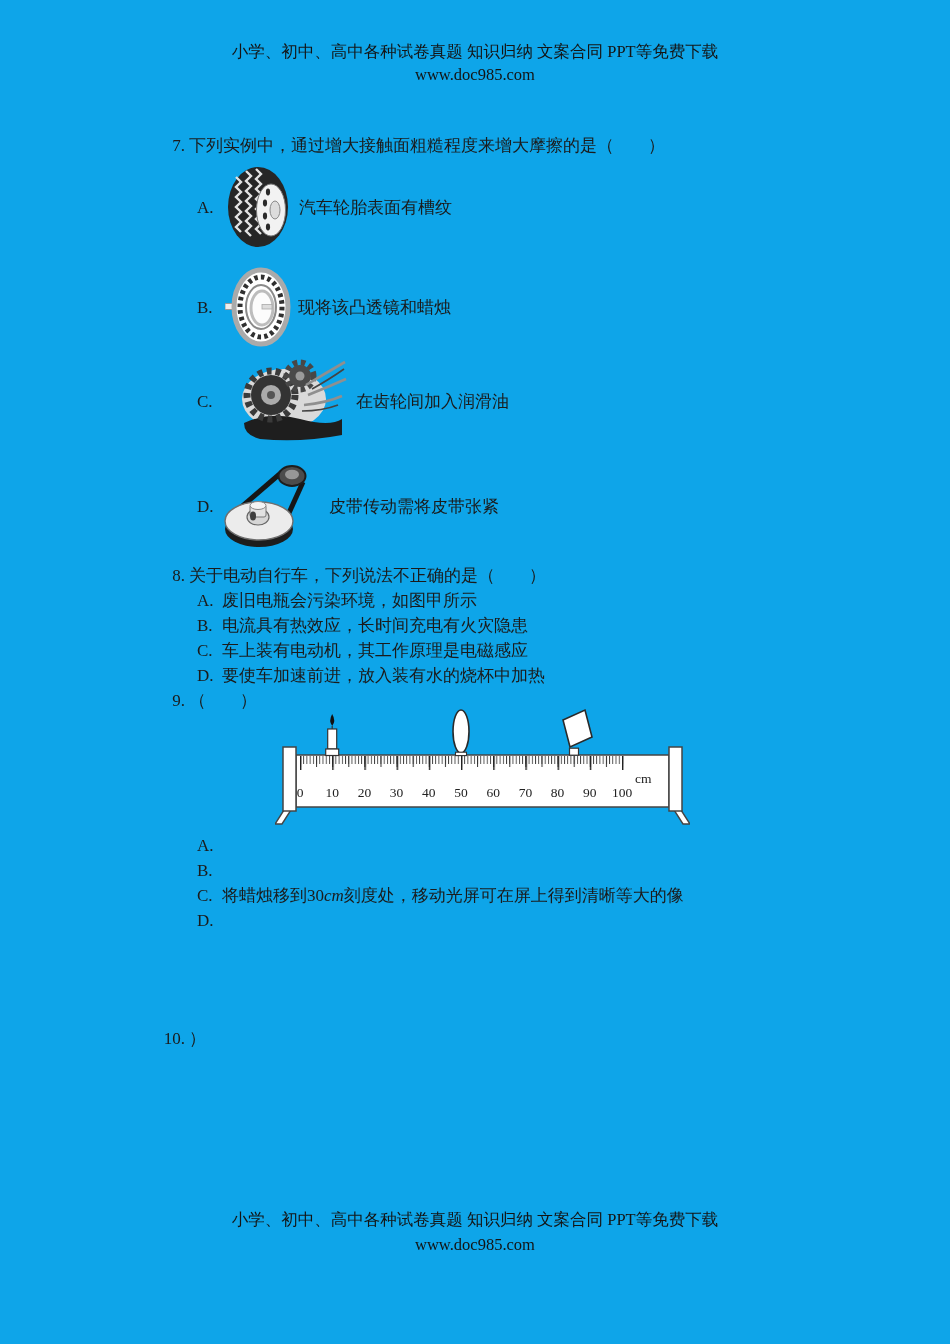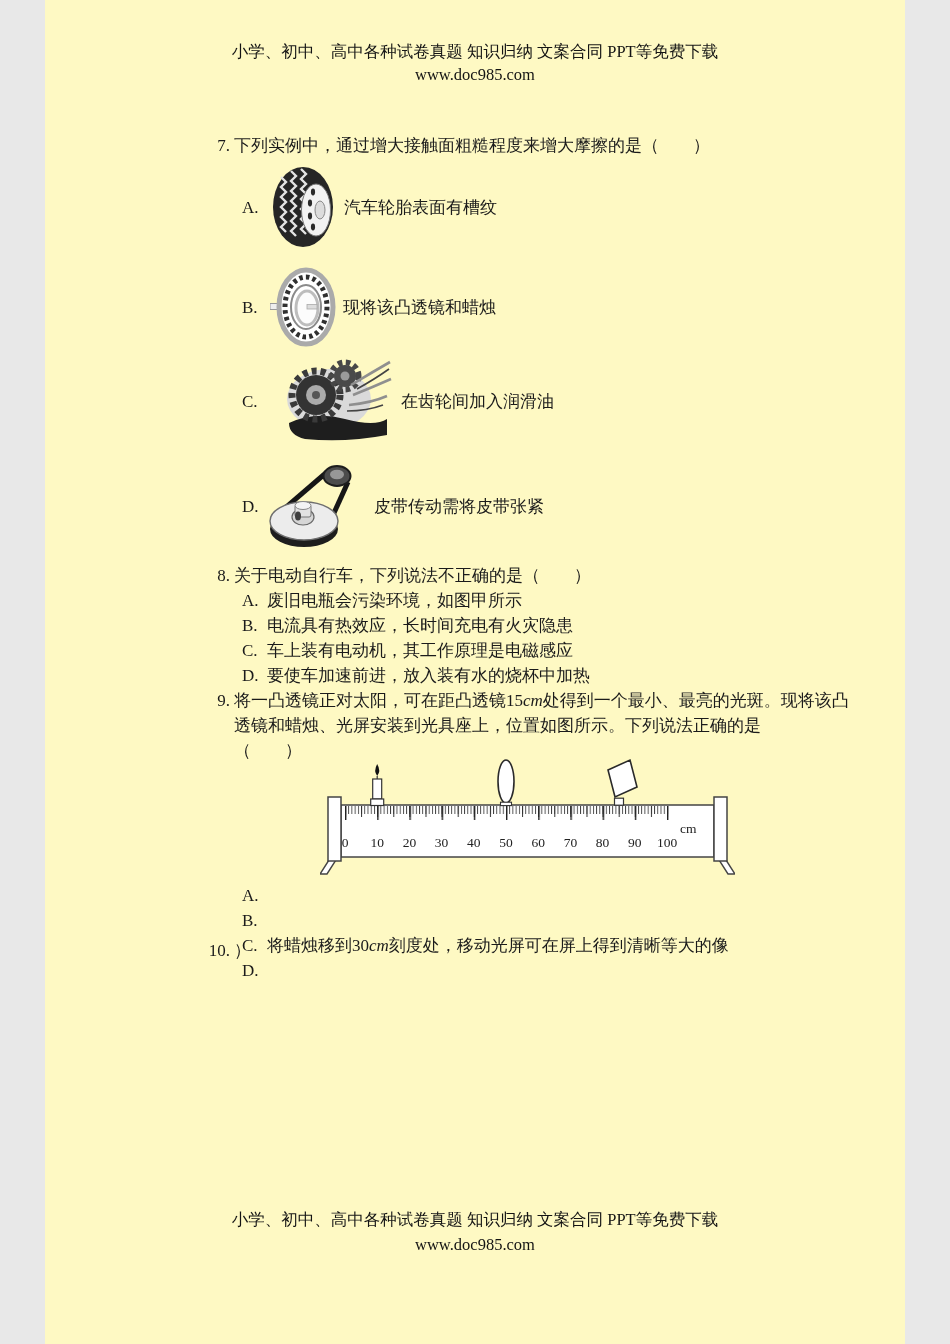--- a/index.html
+++ b/index.html
@@ -1,19 +1,19 @@
 <!DOCTYPE html>
 <html><head>
 <meta charset="utf-8">
 <style>
   * { margin:0; padding:0; box-sizing:border-box; }
   html,body { background:#e8e8e8; }
   .page {
-    position:relative; width:860px; height:1344px; margin:0 auto;
-    background:#fef9c3; color:#1b1b1b;
+    position:relative; width:950px; height:1344px; margin:0 auto;
+    background:#0ea5e9; color:#1b1b1b;
     font-family:"Liberation Serif","DejaVu Serif",serif;
     overflow:hidden;
   }
   .banner { position:absolute; left:0; right:0; text-align:center;
     font-size:16.5px; line-height:23px; color:#141414; }
   .banner-top { top:40px; }
   .banner-bottom { top:1207px; line-height:25px; }
   .q { position:absolute; left:140px; width:676px; font-size:17px; line-height:25px; }
   .q-num { position:absolute; left:0; top:0; width:45px; text-align:right; }
   .q-body { margin-left:49px; }
@@ -150,21 +150,20 @@
     </div>
     <div class="txt-opt">
       <span class="opt-label">D.</span>
       <span>要使车加速前进，放入装有水的烧杯中加热</span>
     </div>
   </div>
 
   <div class="q" style="top:688px;">
     <div class="q-num">9.</div>
     <div class="q-body">
-      <div class="q-text"><span>将一凸透镜正对太阳，可在距凸透镜15</span><span class="unit">cm</span><span>处得到一个最小、最亮的光斑。现将该凸透镜和蜡烛、光屏安装到光具座上，位置如图所示。下列说法正确的是</span></div>
       <div class="paren-line">（　　）</div>
     </div>
 
     <div class="bench-wrap">
       <svg width="415" height="118" viewBox="0 0 415 118">
         <defs>
           <pattern id="tick-minor" width="3.22" height="8" patternUnits="userSpaceOnUse">
             <rect width="0.9" height="8" fill="#3d3d3d"></rect>
           </pattern>
           <pattern id="tick-mid" width="16.1" height="11" patternUnits="userSpaceOnUse">
@@ -233,21 +232,21 @@
       <div class="txt-opt">
         <span class="opt-label">C.</span>
         <span><span>将蜡烛移到30</span><span class="unit">cm</span><span>刻度处，移动光屏可在屏上得到清晰等大的像</span></span>
       </div>
       <div class="txt-opt">
         <span class="opt-label">D.</span>
       </div>
     </div>
   </div>
 
-  <div class="q" style="top:938px;">
+  <div class="q" style="top:1026px;">
     <div class="q-num">10.</div>
     <div class="q-body">
       <div>）</div>
     </div>
   </div>
 
   <div class="banner banner-bottom">
     <div>小学、初中、高中各种试卷真题 知识归纳 文案合同 PPT等免费下载</div>
     <div>www.doc985.com</div>
   </div>

